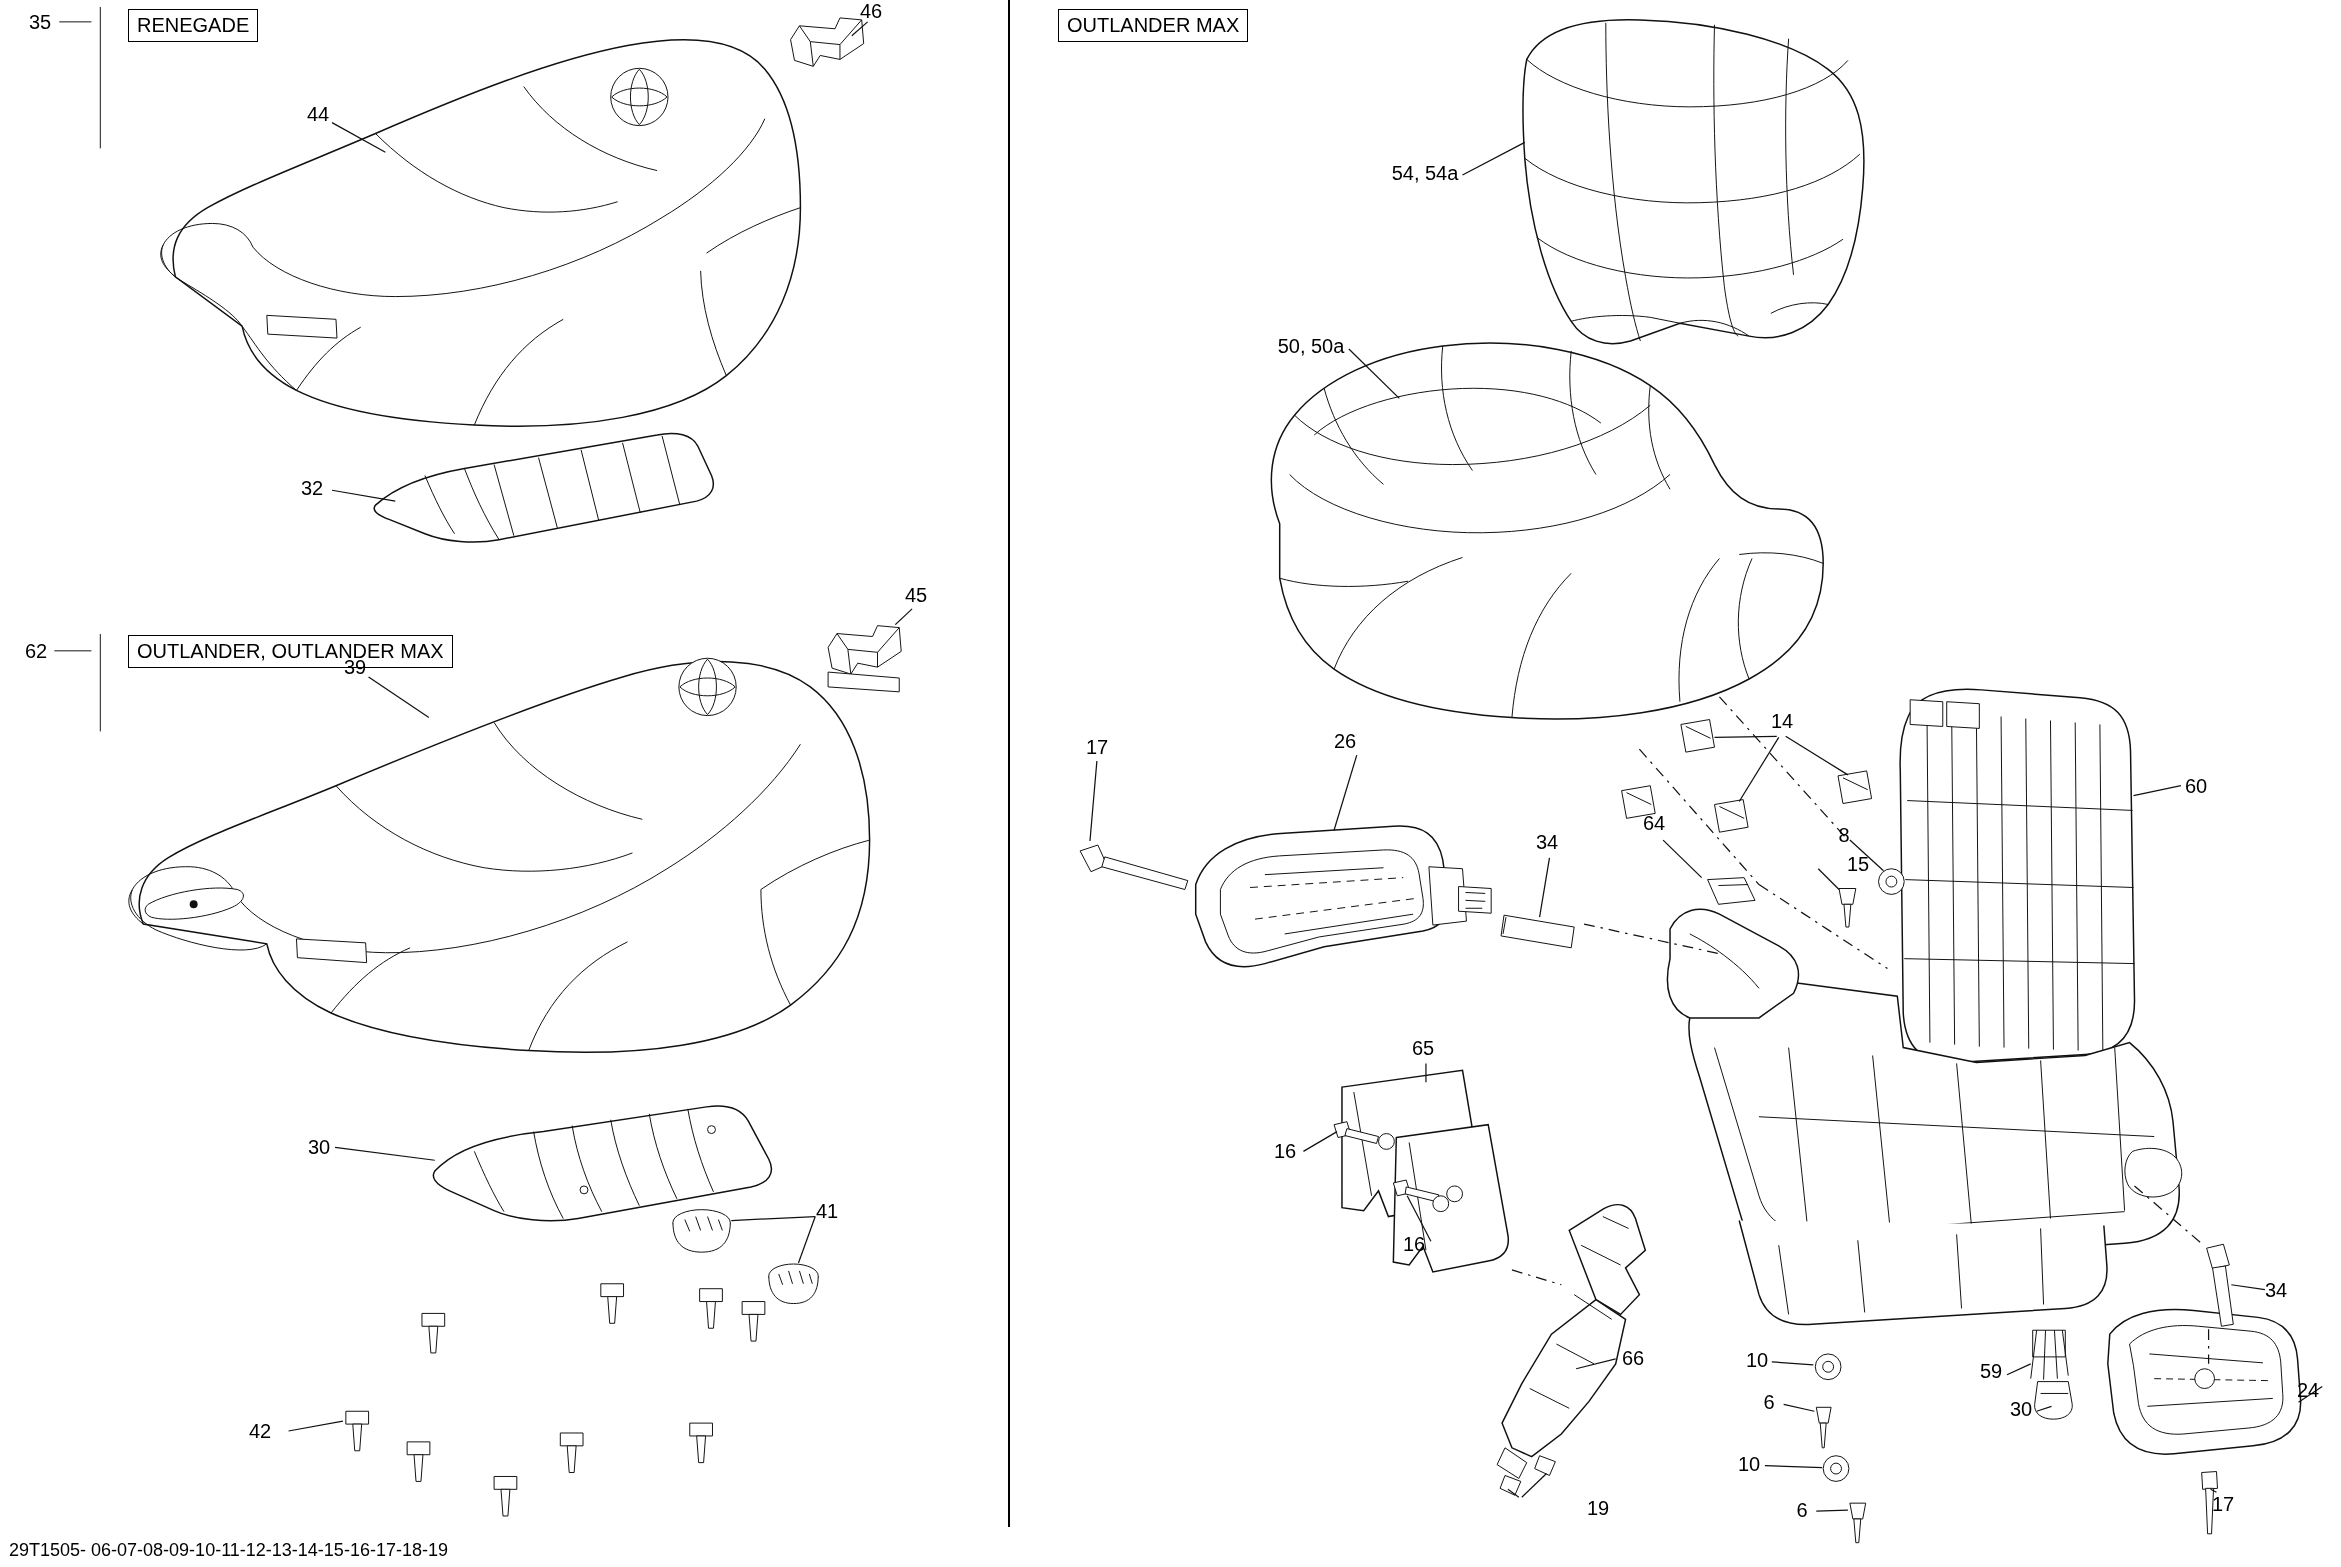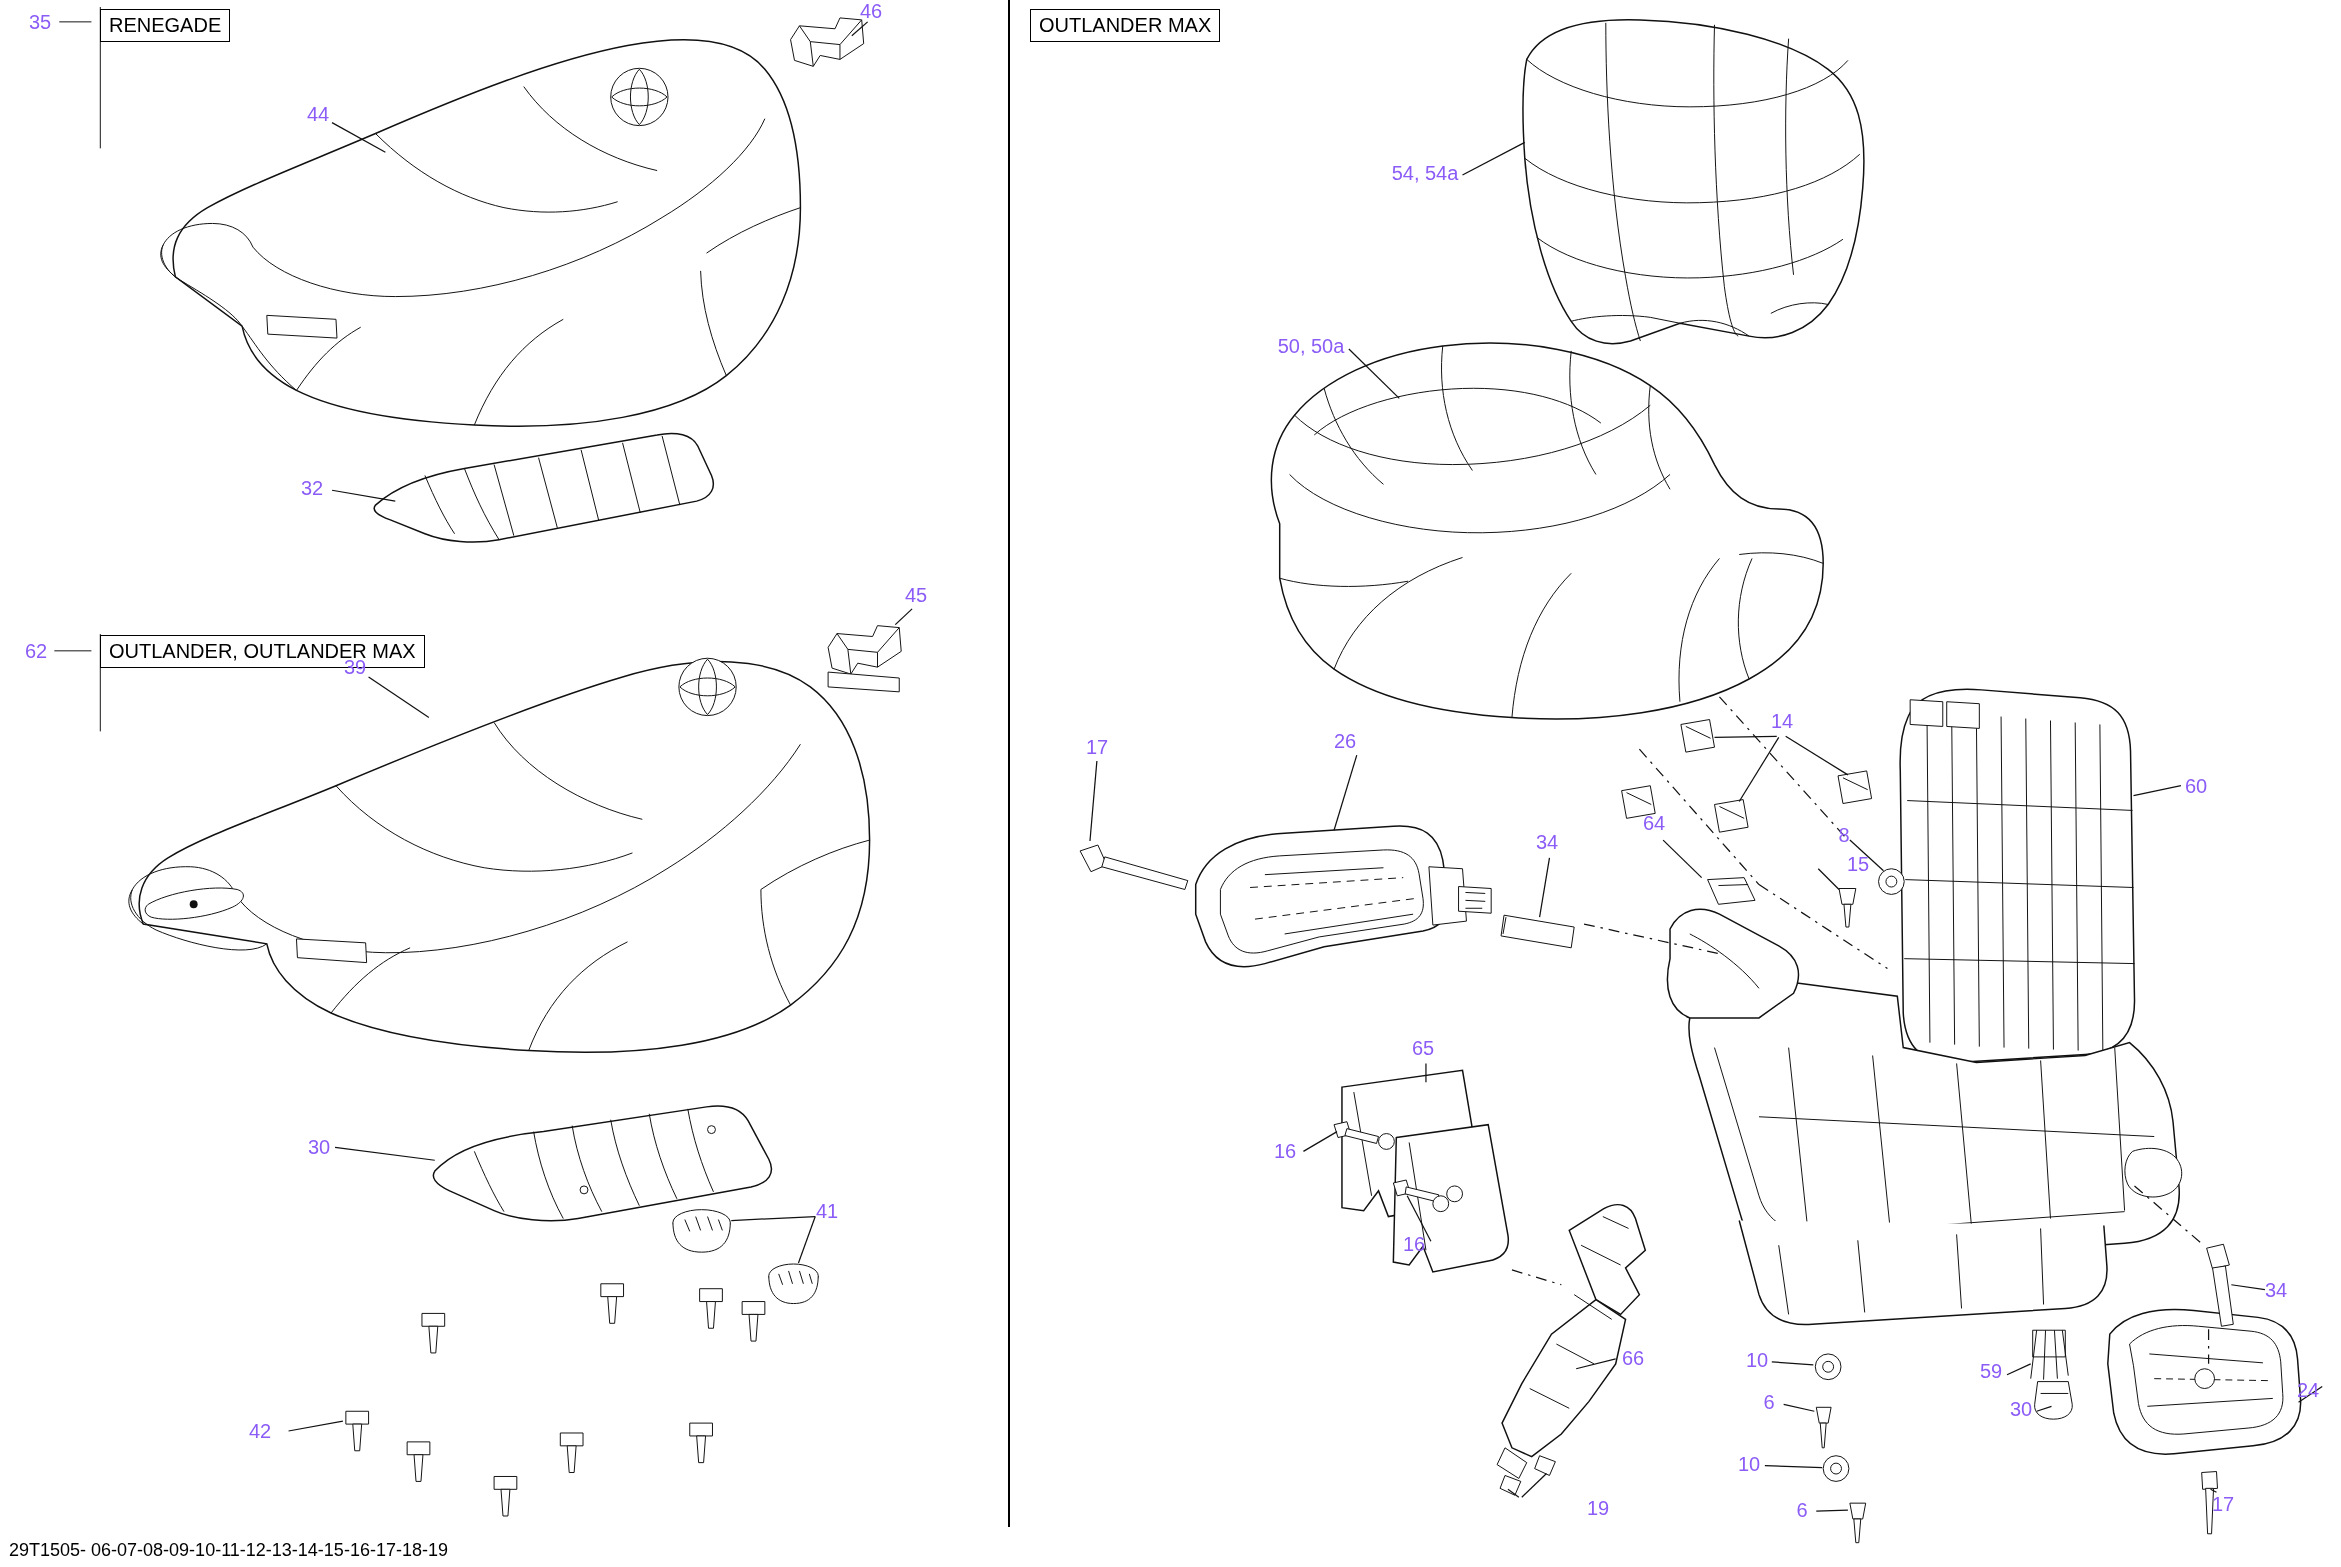--- a/index.html
+++ b/index.html
@@ -22,32 +22,33 @@
     position: absolute;
     top: 0;
     left: 0;
     width: 2342px;
     height: 1568px;
   }
   .callout {
     position: absolute;
     font-size: 20px;
     line-height: 1;
-    color: #8b5cf6;
+    color: #000000;
     white-space: nowrap;
     transform: translate(-50%, -50%);
   }
   .group-label {
     position: absolute;
     border: 1.5px solid #000;
     background: #fff;
     font-size: 20px;
     padding: 5px 8px 6px 8px;
     white-space: nowrap;
     line-height: 1;
+    margin-left: 28px;
   }
   .footer {
     position: absolute;
     left: 9px;
     bottom: 7px;
     font-size: 18px;
     white-space: nowrap;
   }
   .divider {
     position: absolute;

